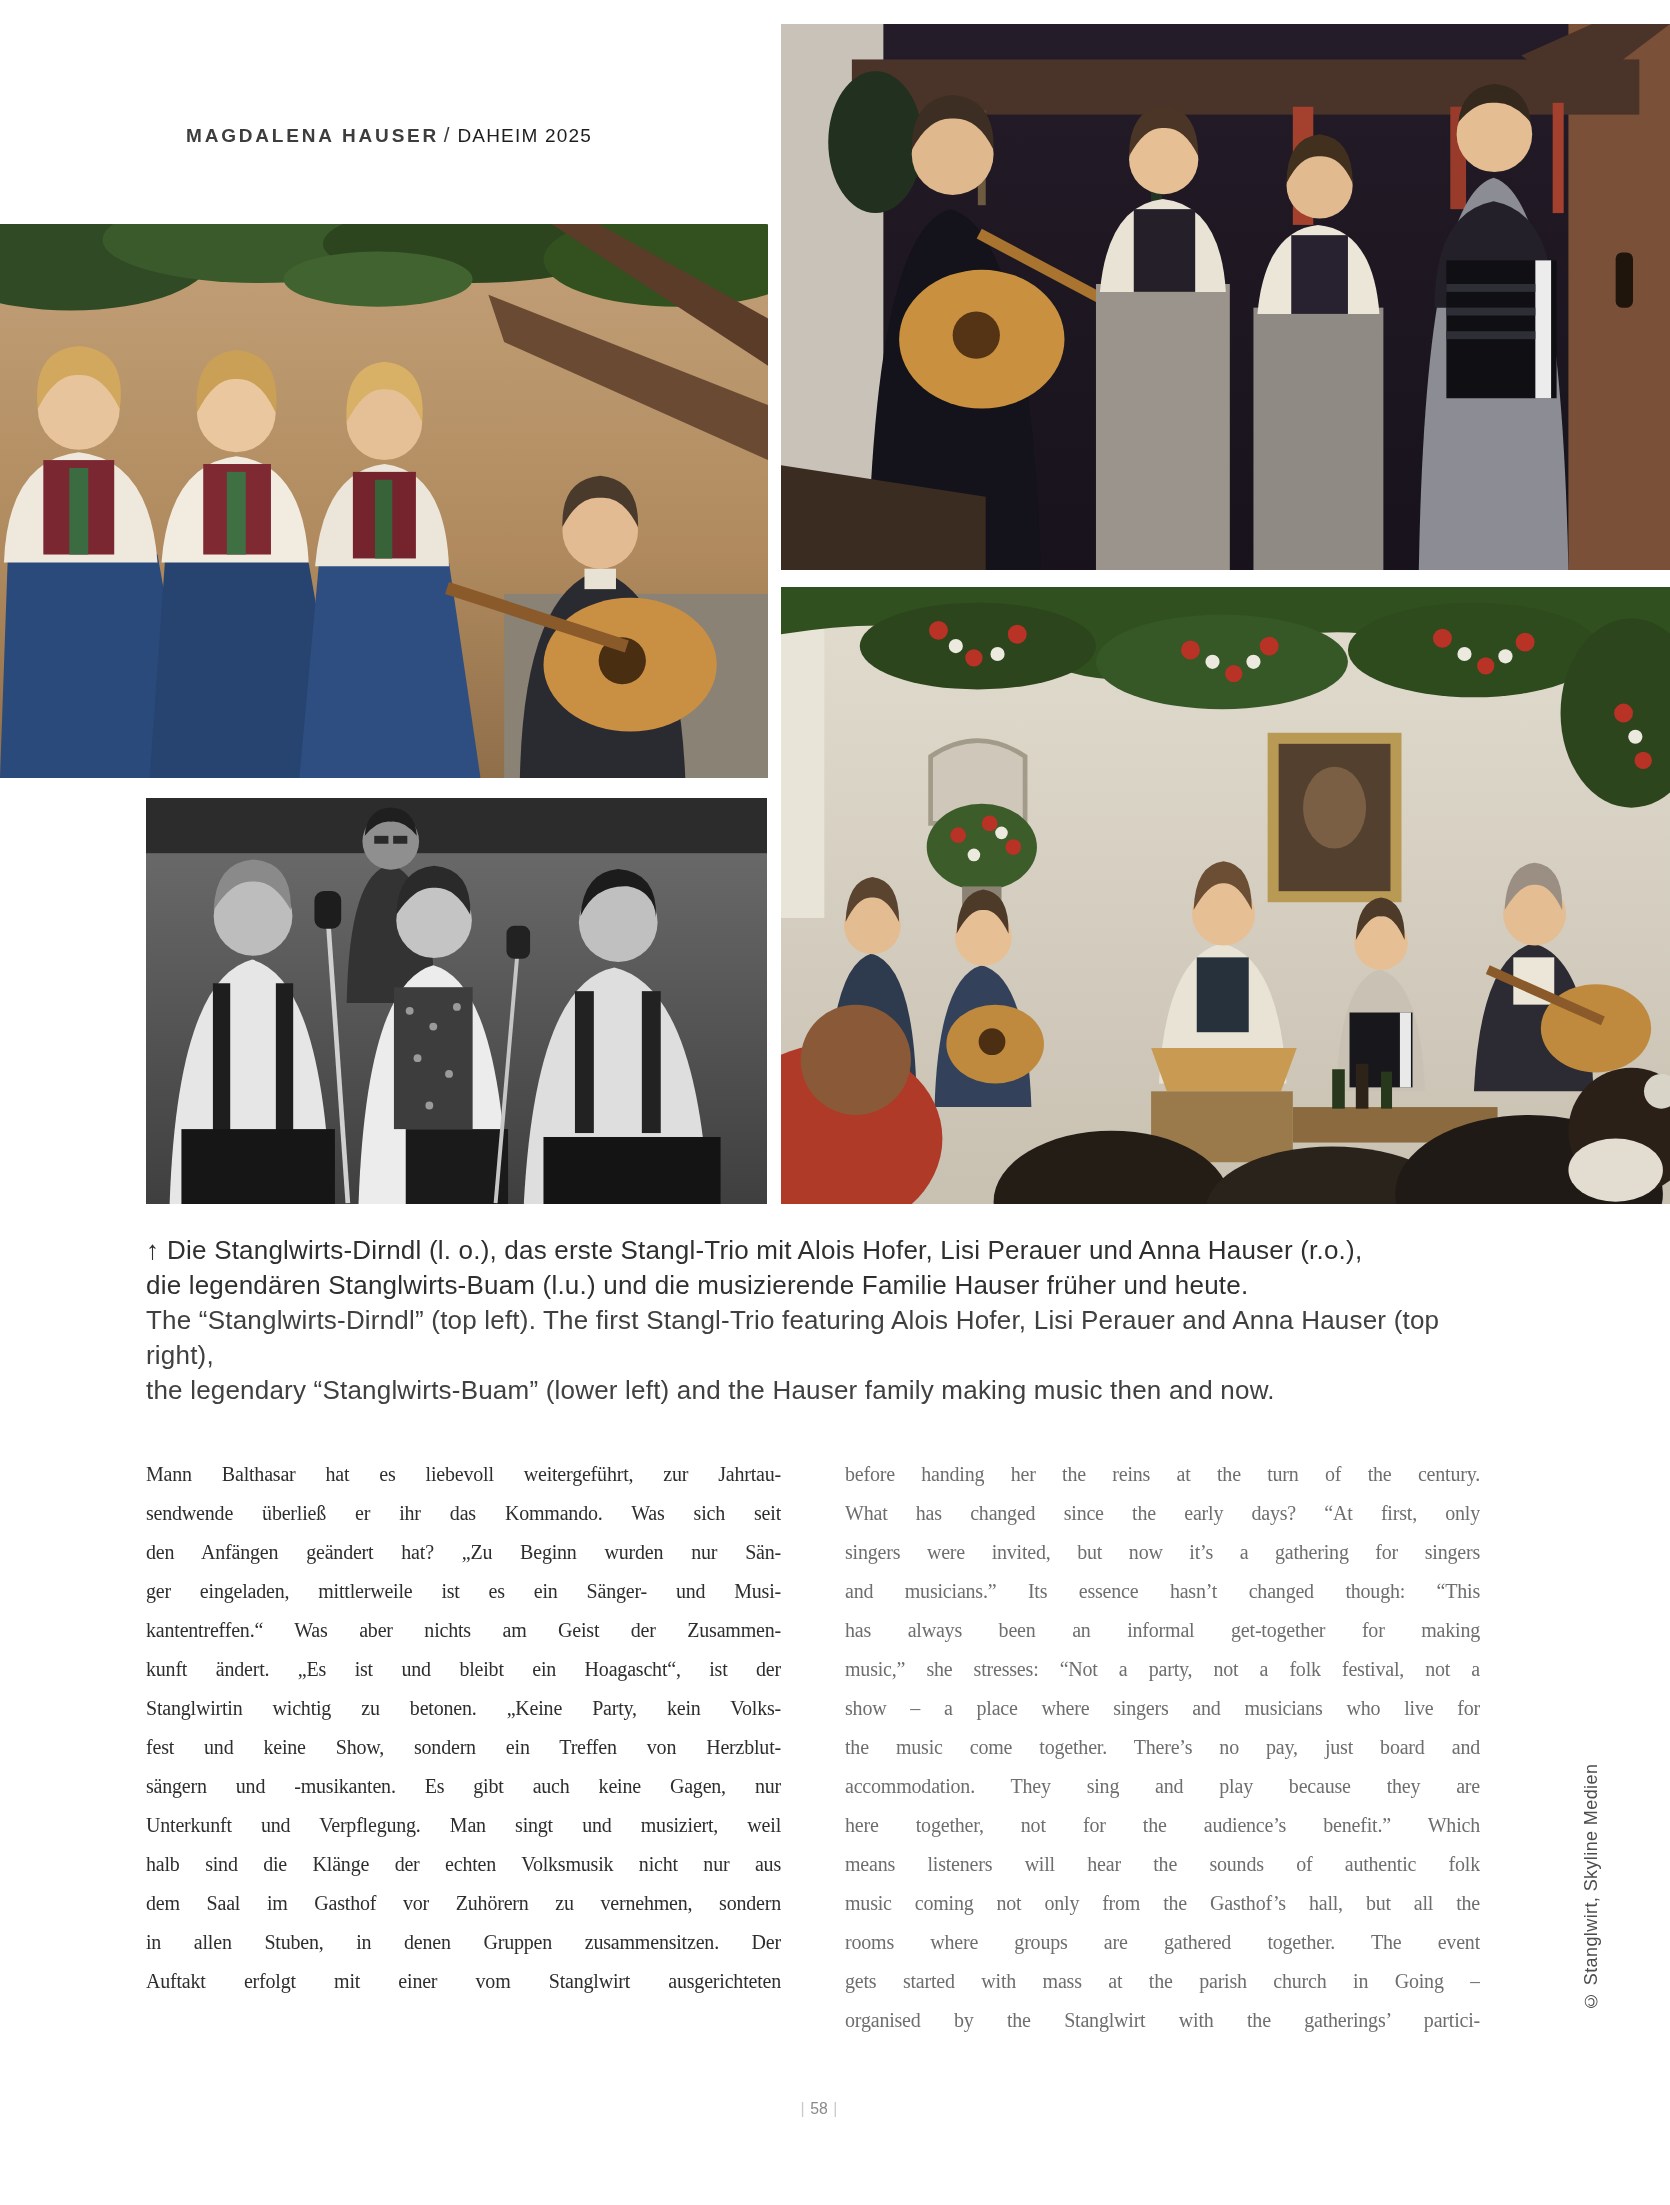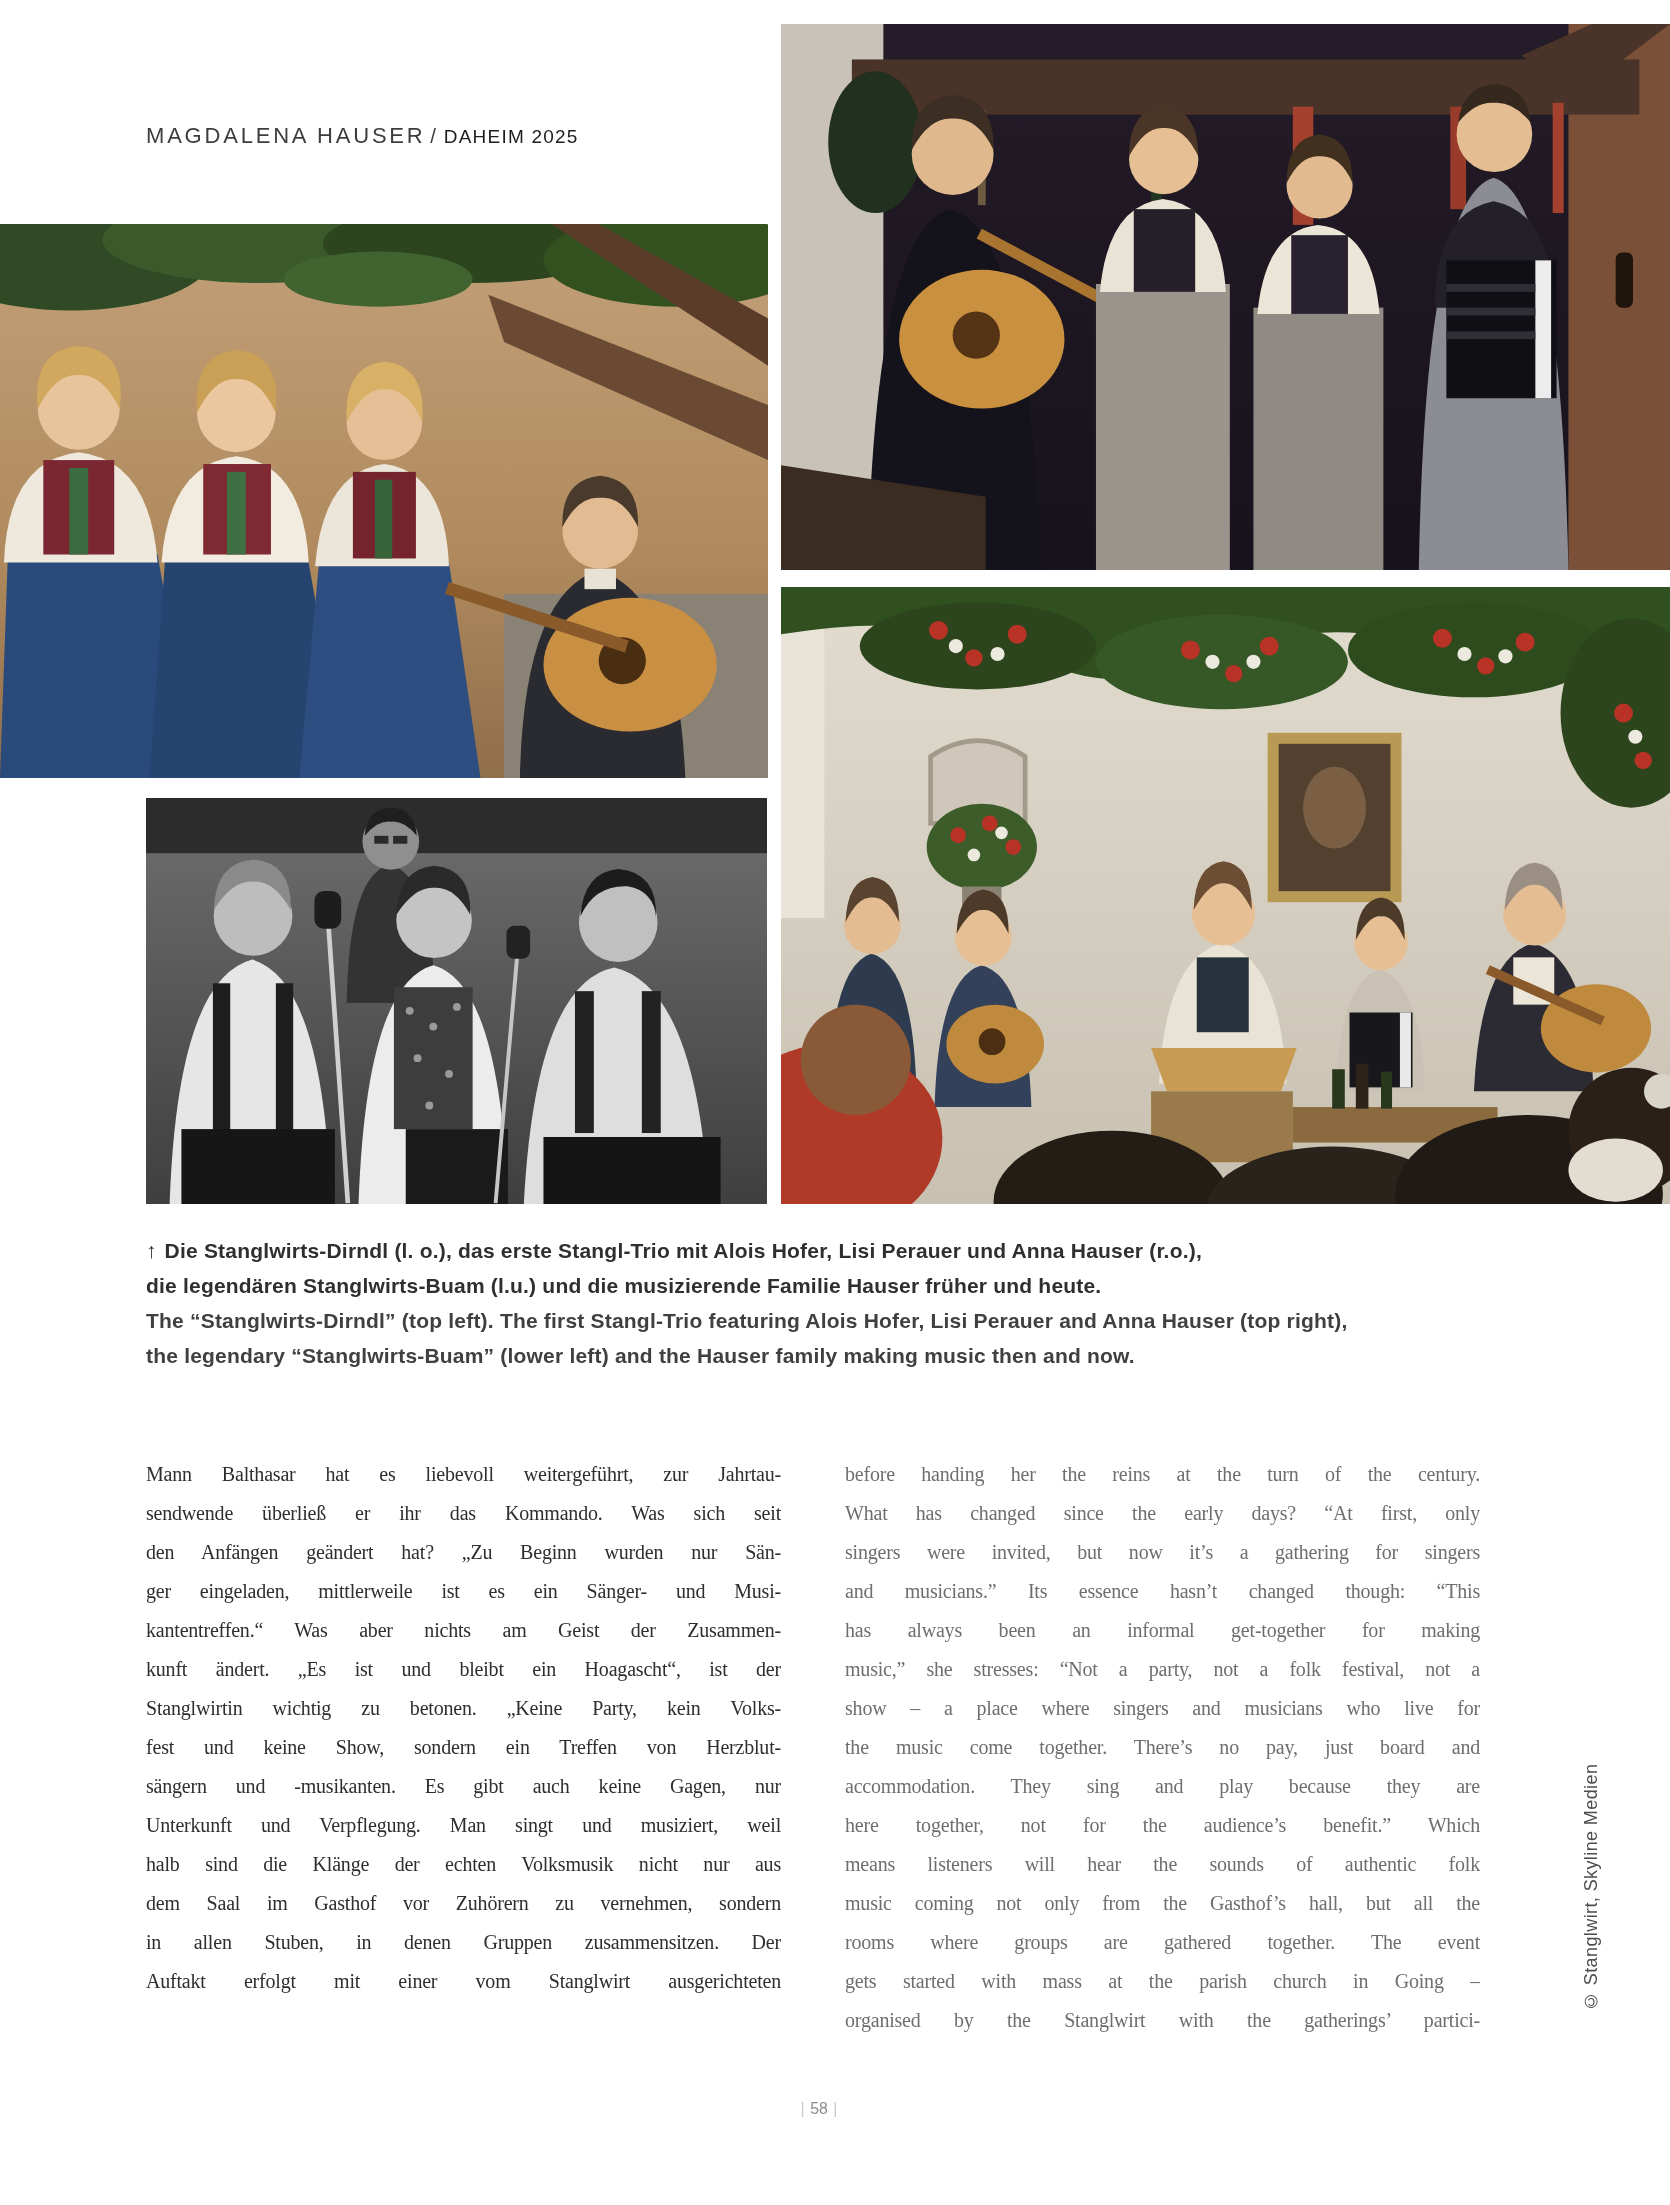--- a/index.html
+++ b/index.html
@@ -1,31 +1,31 @@
 <!DOCTYPE html>
 <html style="font-size:12.6px"><head>
 <meta charset="utf-8">
 <style>
   html,body{margin:0;padding:0;background:#e8e8e8;}
   .page{position:relative;width:1670px;height:2205px;background:#ffffff;overflow:hidden;
         font-family:"Liberation Sans",sans-serif;}
   
   .kicker{position:absolute;left:146px;top:123px;white-space:nowrap;}
-  .kicker .author{font-size:22px;font-weight:400;letter-spacing:2.8px;color:#3d3d3d;}
+  .kicker .author{font-size:19px;font-weight:700;letter-spacing:2.8px;color:#3d3d3d;margin-left:40px;}
   .kicker .slash{font-size:20.5px;font-weight:300;color:#3d3d3d;margin:0 7.9px 0 4.7px;}
   .kicker .issue{font-size:19px;font-weight:400;letter-spacing:1.2px;color:#1d1d1d;}
   
   .photo{position:absolute;overflow:hidden;background:#888;}
   .photo svg{display:block;width:100%;height:100%;}
   .ph-tl{left:0;top:224px;width:768px;height:554px;}
   .ph-tr{left:781px;top:23.6px;width:889px;height:546px;}
   .ph-bl{left:146px;top:798px;width:621px;height:406px;}
   .ph-mr{left:781px;top:587px;width:889px;height:617px;}
   
-  .caption{position:absolute;left:146px;top:1233px;width:1307px;font-size:21px;line-height:35px;letter-spacing:0.2px;font-weight:bold;}
+  .caption{position:absolute;left:146px;top:1233px;width:1307px;font-size:26px;line-height:35px;letter-spacing:0.2px;}
   .cap-de{color:#2f2f2f;}
   .cap-en{color:#404040;}
   .cap-arrow{margin-right:7.9px;color:#2f2f2f;}
   
   .col{position:absolute;top:1455px;width:635px;font-family:"Liberation Serif",serif;}
   .col-de{left:146px;color:#2e2e2e;}
   .col-en{left:845px;color:#6e6e6e;}
   .bl{height:39px;line-height:39px;font-size:20px;letter-spacing:-0.2px;
       text-align:justify;text-align-last:justify;overflow:hidden;}
   

